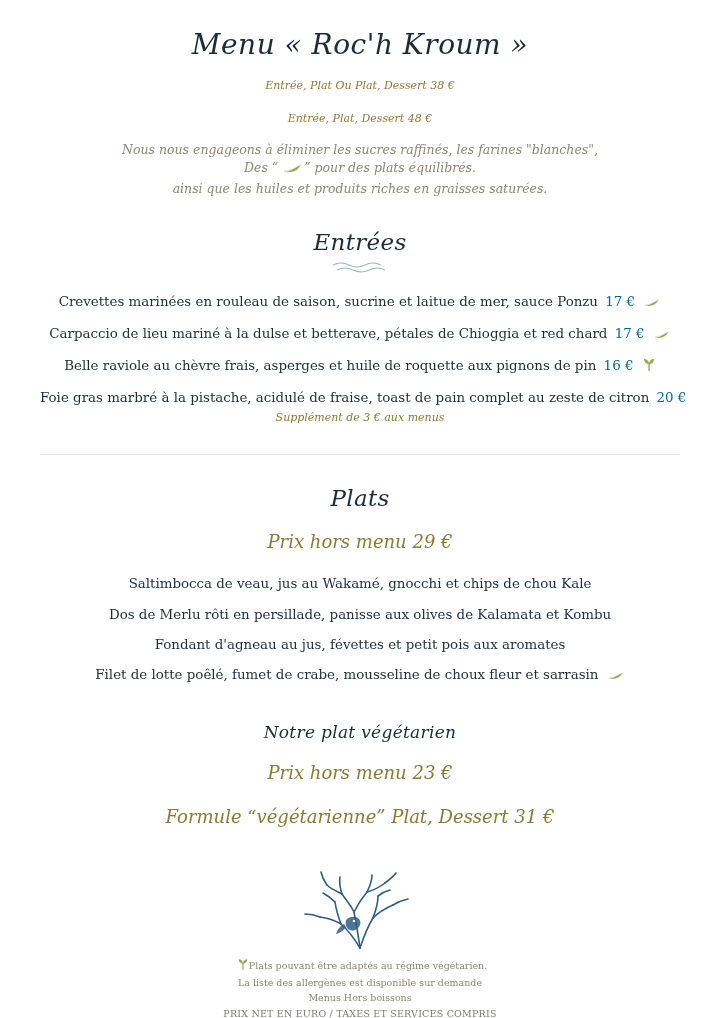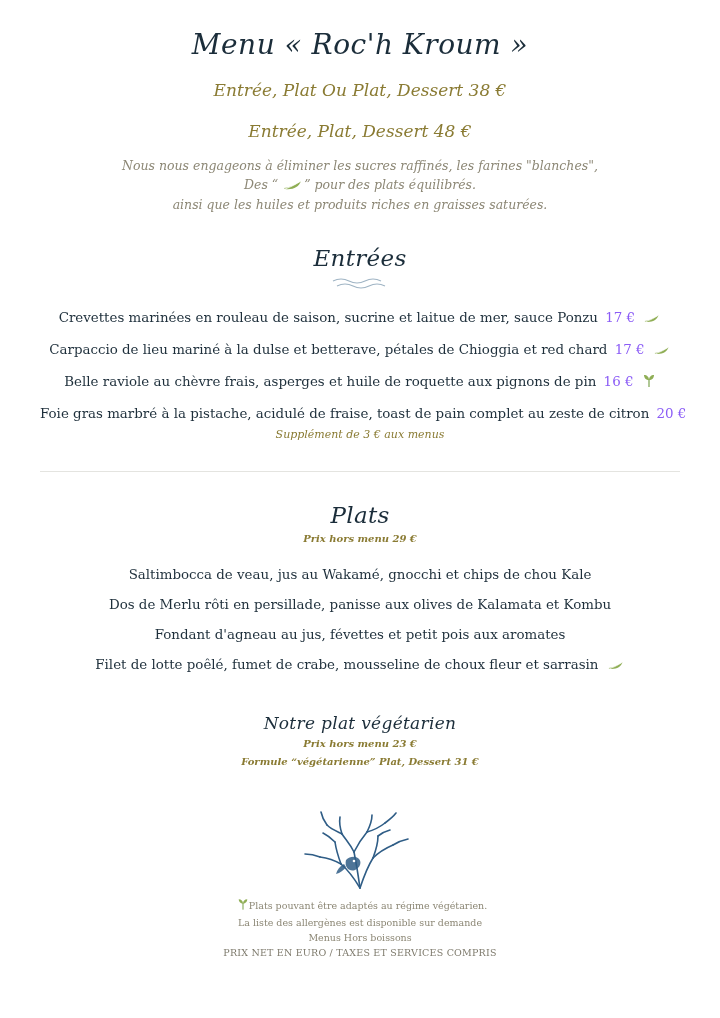--- a/index.html
+++ b/index.html
@@ -30,21 +30,21 @@
     font-size: 28px;
     letter-spacing: 0.5px;
     color: #1b2d3a;
     margin: 6px 0 4px 0;
     font-weight: 500;
   }
   .price-line {
     text-align: center;
     font-family: "DejaVu Serif", serif;
     font-style: italic;
-    font-size: 17px;
+    font-size: 11px;
     color: #8a7b33;
     line-height: 1.35;
     margin-top: 18px;
   }
   .intro {
     margin-top: 14px;
     text-align: center;
     font-family: "DejaVu Serif", serif;
     font-style: italic;
     font-size: 12.5px;
@@ -63,25 +63,24 @@
     font-size: 23px;
     color: #1b2d3a;
     letter-spacing: 0.3px;
   }
   .section-title.small {
     font-size: 17px;
   }
   .section-sub {
     font-family: "DejaVu Serif", serif;
     font-style: italic;
-    font-size: 10px;
+    font-size: 18px;
     color: #8a7b33;
-    margin-top: 4px;
+    margin-top: 18px;
     line-height: 1.45;
-    font-weight: bold;
   }
   .wave {
     display: block;
     margin: 6px auto 0 auto;
   }
 
   
   .dishes {
     margin-top: 14px;
   }
@@ -89,21 +88,21 @@
     text-align: center;
     font-family: "DejaVu Serif", serif;
     font-size: 13.4px;
     color: #1e2f3b;
     line-height: 1.5;
     padding: 5px 0;
     white-space: nowrap;
   }
   .dish .name { font-style: normal; }
   .dish .price {
-    color: #8b5cf6;
+    color: #0369a1;
     font-size: 13.4px;
     margin-left: 3px;
   }
   .dish-note {
     text-align: center;
     font-family: "DejaVu Serif", serif;
     font-style: italic;
     font-size: 11px;
     color: #8a7b33;
     margin-top: -2px;

